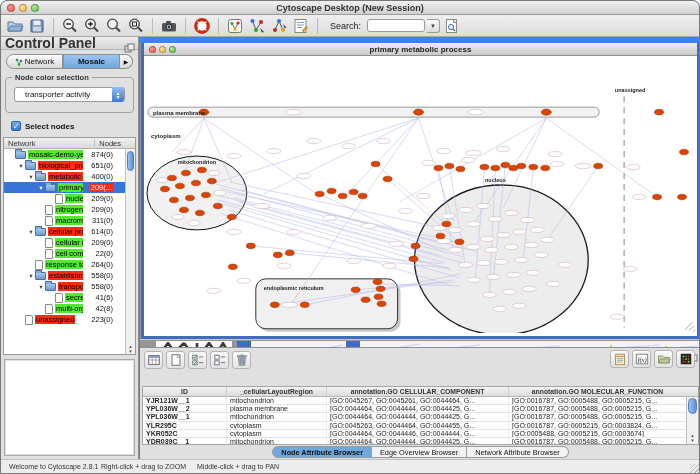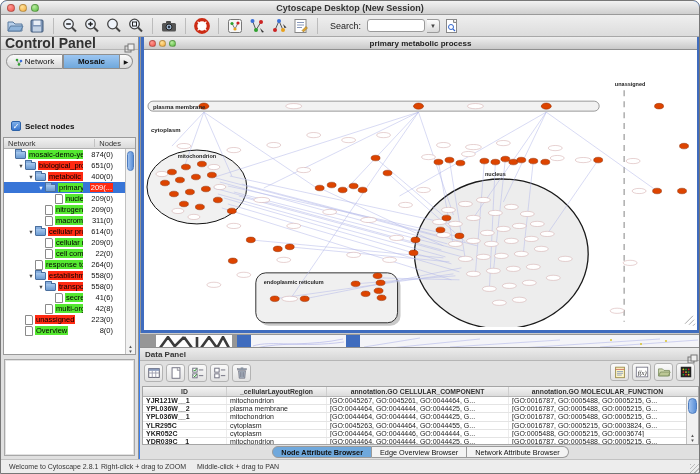--- a/index.html
+++ b/index.html
@@ -74,21 +74,21 @@
   .tnodes{position:absolute;right:12px;font-size:7.5px;color:#111;}
   .trow.sel .tnodes{color:#fff;text-align:center;}
   .tnodes.red{background:var(--c-red);color:#fff;padding:0 1px;}
   .vscroll{position:absolute;right:0;top:11px;bottom:0;width:10px;background:#f1f1f1;border-left:1px solid #c0c0c0;}
   .vthumb{position:absolute;left:1px;right:1px;top:2px;height:20px;border-radius:4px;
     background:linear-gradient(90deg,#9fc2f0,#5a8fd8);border:1px solid #4d7cbf;}
   .varrows{position:absolute;left:0;right:0;bottom:0;font-size:4.5px;color:#555;text-align:center;line-height:5px;}
   .birdseye{position:absolute;left:3px;right:3px;top:322px;bottom:3px;background:#fff;border:1px solid #a8a8a8;box-shadow:inset 0 0 0 1px #e2e2e2;}
   
   .rightcol{position:absolute;left:139px;top:0;width:561px;height:422px;}
-  .desktop{position:absolute;left:0;top:0;width:561px;height:310px;background:#969696;overflow:hidden;}
+  .desktop{position:absolute;left:0;top:6px;width:561px;height:310px;background:#969696;overflow:hidden;}
   .net-frame{position:absolute;left:1px;top:0;width:559px;height:296px;border:3px solid var(--c-frame-border);
     border-top:none;background:#fff;}
   .net-titlebar{position:relative;height:13px;background:linear-gradient(#efefef,#c9c9c9);border-bottom:1px solid #8f8f8f;}
   .net-titlebar .title{position:absolute;left:0;right:0;text-align:center;font-size:8px;font-weight:bold;color:#222;line-height:13px;}
   .net-lights{position:absolute;left:5px;top:3px;display:flex;gap:3px;}
   .net-lights .light{width:7px;height:7px;}
   .net-canvas{position:relative;width:553px;height:277px;background:#fff;overflow:hidden;}
   #net-svg .edge{stroke:var(--c-edge);stroke-width:.7;opacity:.75;}
   #net-svg .node{fill:var(--c-node-orange);stroke:#8e2b00;stroke-width:.5;}
   #net-svg .pill{fill:#fff;stroke:#cfa3a3;stroke-width:.5;}
@@ -275,20 +275,30 @@
               <circle cx="6" cy="3" r="1.3" fill="#3a6fd8"></circle>
               <circle cx="4" cy="6.5" r="1.3" fill="#2fa12f"></circle>
             </svg>
           <span>Network</span>
         </div>
         <div class="cp-tab sel">
           <span>Mosaic</span>
         </div>
         <div class="cp-tab-more">▶</div>
       </div>
+      <div class="groupbox">
+        <div class="legend">Node color selection</div>
+        <div class="combo">
+          <span>transporter activity</span>
+          <div class="steppers">
+              <span>▲</span>
+              <span>▼</span>
+            </div>
+        </div>
+      </div>
       <div class="checkrow">
         <div class="checkbox">✓</div>
         <div class="checklabel">Select nodes</div>
       </div>
       <div class="treewrap">
         <div class="treehead">
           <span class="h1">Network</span>
           <span class="h2">Nodes</span>
           <span class="hdiv"></span>
         </div>
@@ -381,26 +391,20 @@
               <span class="tarrow"></span>
               <span class="ticon file"></span>
               <span class="chip green">multi-organism pro</span>
               <span class="tnodes">42(8)</span>
             </div>
             <div class="trow" style="padding-left: 13px;">
               <span class="tarrow"></span>
               <span class="ticon file"></span>
               <span class="chip red">unassigned</span>
               <span class="tnodes">223(0)</span>
-            </div>
-            <div class="trow" style="padding-left: 13px;">
-              <span class="tarrow"></span>
-              <span class="ticon file"></span>
-              <span class="chip green">Overview</span>
-              <span class="tnodes">8(0)</span>
             </div>
           </div>
         <div class="vscroll">
           <div class="vthumb"></div>
           <div class="varrows">▲<br>▼</div>
         </div>
       </div>
       <div class="birdseye"></div>
     </div>
 
@@ -634,21 +638,20 @@
                 <path d="M4 11L60 2M30 12L120 3M90 11L200 4M160 12L300 3M240 11L338 4" stroke="#b4b8ea" stroke-width=".6" fill="none"></path>
               </svg>
             <div class="ydot" style="left:250px;top:4px;"></div>
             <div class="ydot" style="left:280px;top:8px;"></div>
             <div class="ydot" style="left:305px;top:5px;"></div>
           </div>
         </div>
       </div>
 
       <div class="dp">
-        <div class="dp-title">Data Panel</div>
         <div class="float-icon" style="top:2px;">
           <svg width="11" height="10" viewBox="0 0 11 10">
               <rect x="1" y="3" width="6" height="6" fill="none" stroke="#777"></rect>
               <rect x="4" y="1" width="6" height="6" fill="#eee" stroke="#777"></rect>
             </svg>
         </div>
         <div class="dp-toolbar">
           <div class="dbtn">
             <svg width="14" height="14" viewBox="0 0 16 16">
                 <rect x="2" y="3" width="12" height="10" fill="#fff" stroke="#556"></rect>

